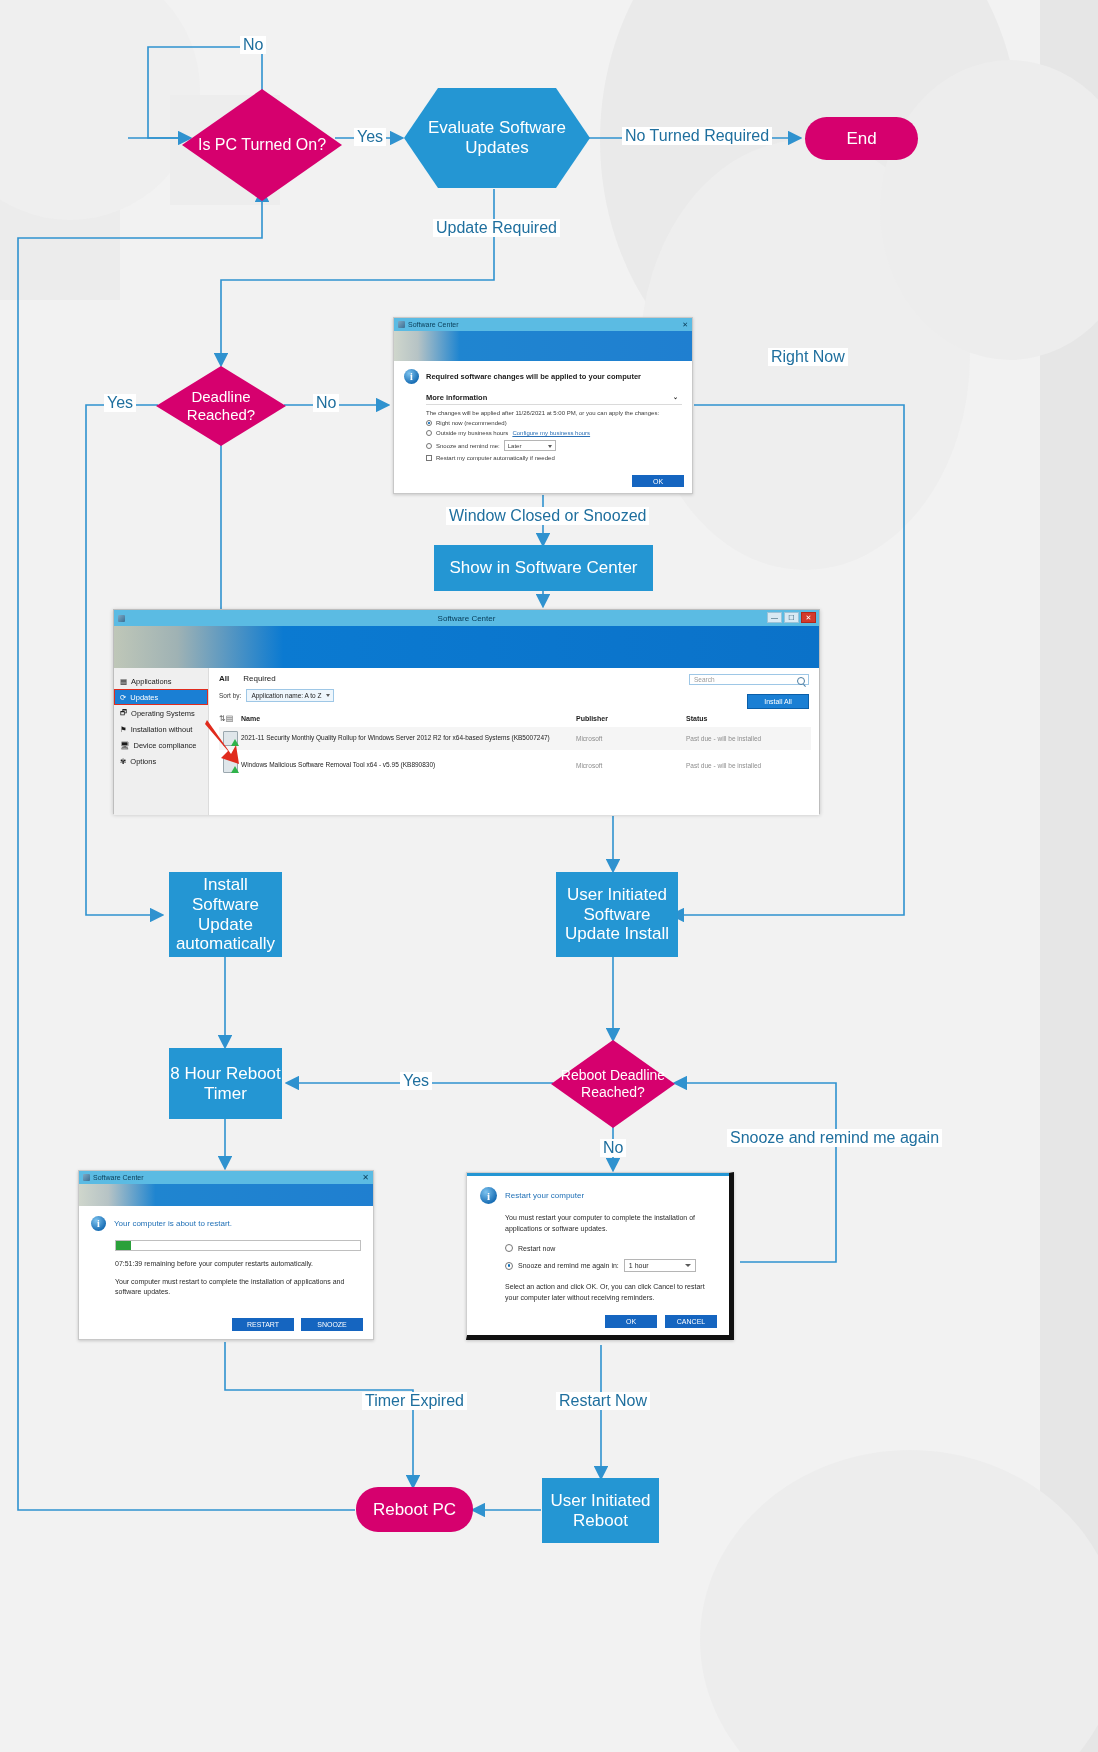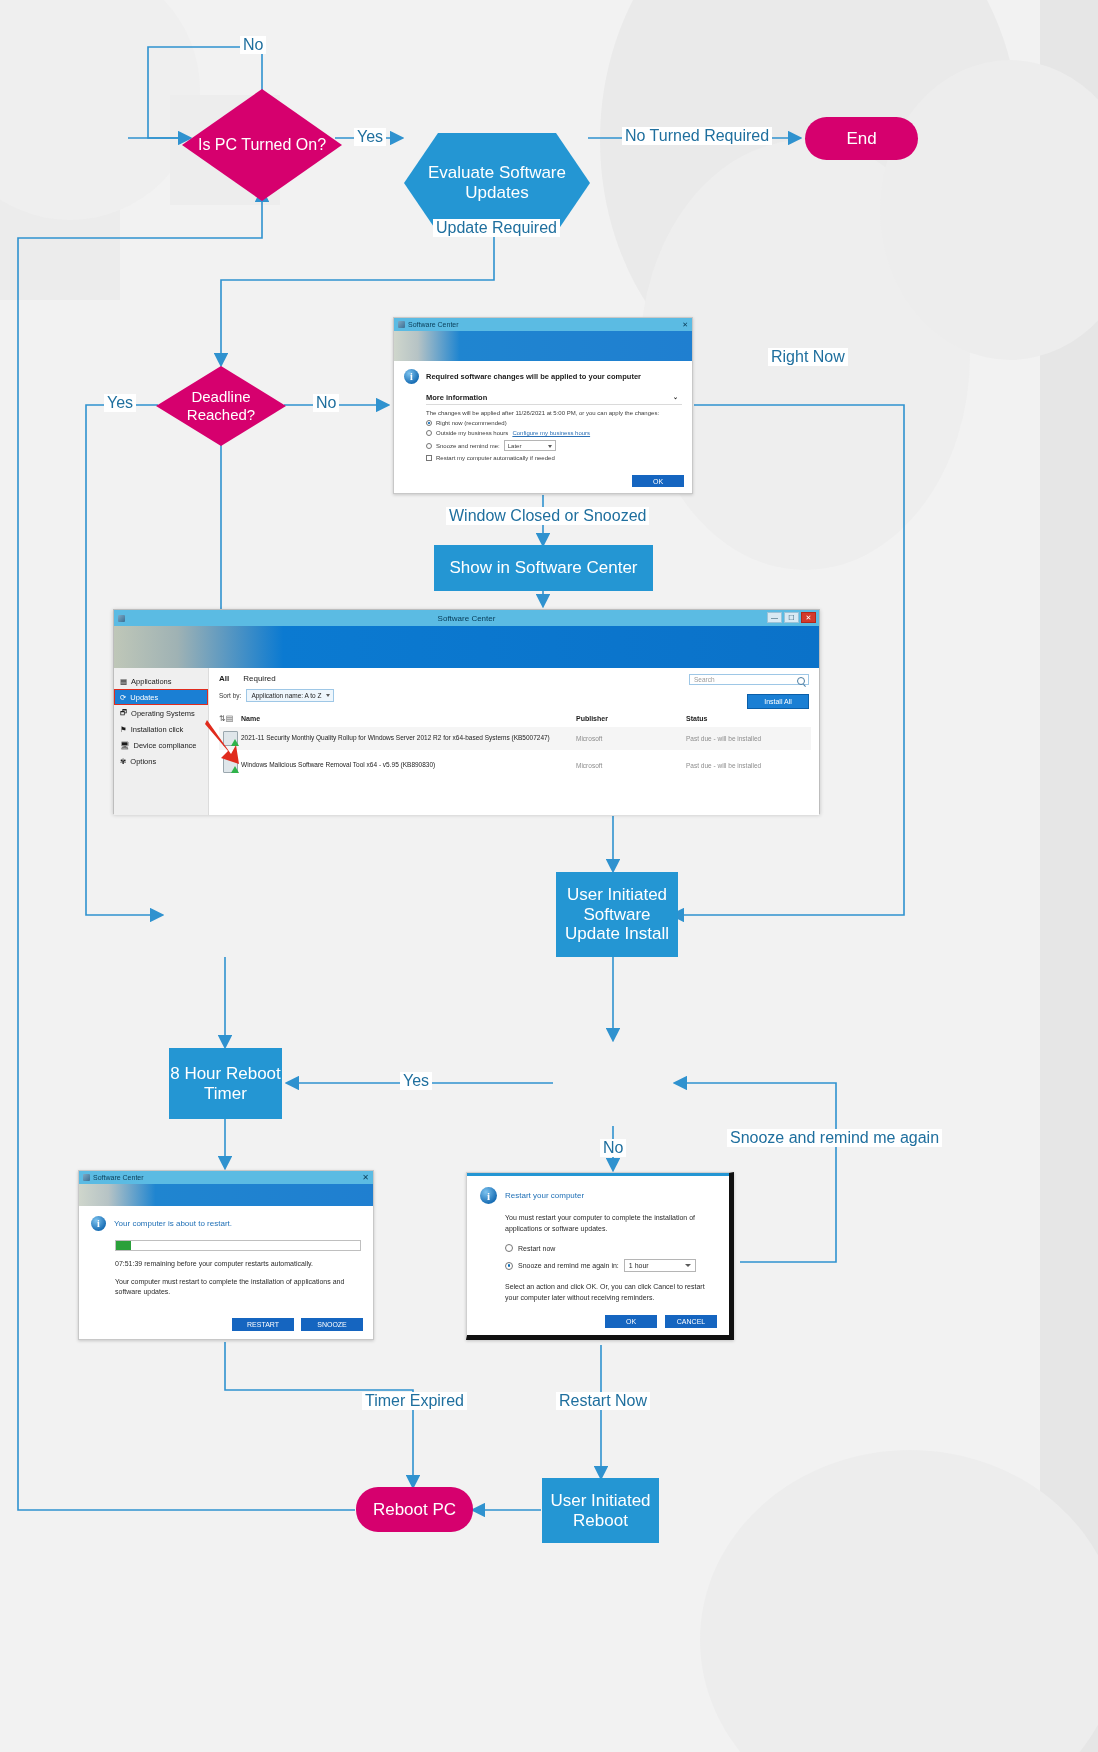--- a/index.html
+++ b/index.html
@@ -16,21 +16,21 @@
   svg.connectors{position:absolute;left:0;top:0;width:1098px;height:1752px;overflow:visible;}
 
   .node{position:absolute;box-sizing:border-box;display:flex;align-items:center;justify-content:center;text-align:center;color:#fff;}
   .node span{display:block;line-height:1.16;}
 
   .rect-blue{background:#2496d3;font-size:17px;}
   .pill{background:#d6006e;border-radius:22px;font-size:17px;}
   .parallelogram{background:#ef9a11;font-size:16px;text-align:left;justify-content:flex-start;padding-left:14px;
     clip-path:polygon(0 0,100% 0,86% 100%,0 100%);}
   .diamond-wrap{position:absolute;}
-  .hex-wrap{position:absolute;margin-top:45px;}
+  .hex-wrap{position:absolute;}
 
   .edge-label{position:absolute;background:#ffffff;color:#1f6f9e;font-size:16px;padding:0 3px;white-space:nowrap;}
 
   
   .win{position:absolute;background:#fff;box-sizing:border-box;}
   .win-title{height:13px;background:#5bbbe3;display:flex;align-items:center;gap:3px;padding:0 4px;font-size:7px;color:#0a3d58;}
   .win-icon{width:7px;height:7px;background:linear-gradient(135deg,#7fa9c4,#3a6f94);border-radius:1px;}
 
   
   #dlg-required{left:393px;top:317px;width:300px;height:177px;border:1px solid #c8c8c8;box-shadow:0 1px 3px rgba(0,0,0,.18);}
@@ -221,29 +221,40 @@
     </svg>
     <div style="position:absolute;inset:0;display:flex;align-items:center;justify-content:center;color:#fff;font-size:15px;text-align:center;line-height:1.2;">
       <span>Deadline Reached?</span>
     </div>
   </div>
 
   <div class="node rect-blue" style="left:434px;top:545px;width:219px;height:46px;">
     <span>Show in Software Center</span>
   </div>
 
+  <div class="node rect-blue" style="left:169px;top:872px;width:113px;height:85px;">
+    <span>Install Software Update automatically</span>
+  </div>
 
   <div class="node rect-blue" style="left:556px;top:872px;width:122px;height:85px;">
     <span>User Initiated Software Update Install</span>
   </div>
 
   <div class="node rect-blue" style="left:169px;top:1048px;width:113px;height:71px;">
     <span>8 Hour Reboot Timer</span>
   </div>
 
+  <div class="diamond-wrap" style="left:551px;top:1040px;width:124px;height:88px;">
+    <svg width="124" height="88" style="position:absolute;left:0;top:0;">
+      <polygon points="62,0 124,44 62,88 0,44" fill="#d6006e"></polygon>
+    </svg>
+    <div style="position:absolute;inset:0;display:flex;align-items:center;justify-content:center;color:#fff;font-size:14px;text-align:center;line-height:1.2;">
+      <span>Reboot Deadline Reached?</span>
+    </div>
+  </div>
 
   <div class="node pill" style="left:356px;top:1487px;width:117px;height:45px;">
     <span>Reboot PC</span>
   </div>
 
   <div class="node rect-blue" style="left:542px;top:1478px;width:117px;height:65px;">
     <span>User Initiated Reboot</span>
   </div>
 
   <div class="edge-label" style="left:240px;top:36px;">No</div>
@@ -322,21 +333,21 @@
         <div class="sc-item active">
           <span>⟳</span>
           <span>Updates</span>
         </div>
         <div class="sc-item">
           <span>🗗</span>
           <span>Operating Systems</span>
         </div>
         <div class="sc-item">
           <span>⚑</span>
-          <span>Installation click</span>
+          <span>Installation without</span>
         </div>
         <div class="sc-item">
           <span>🖥</span>
           <span>Device compliance</span>
         </div>
         <div class="sc-item">
           <span>✾</span>
           <span>Options</span>
         </div>
       </div>

